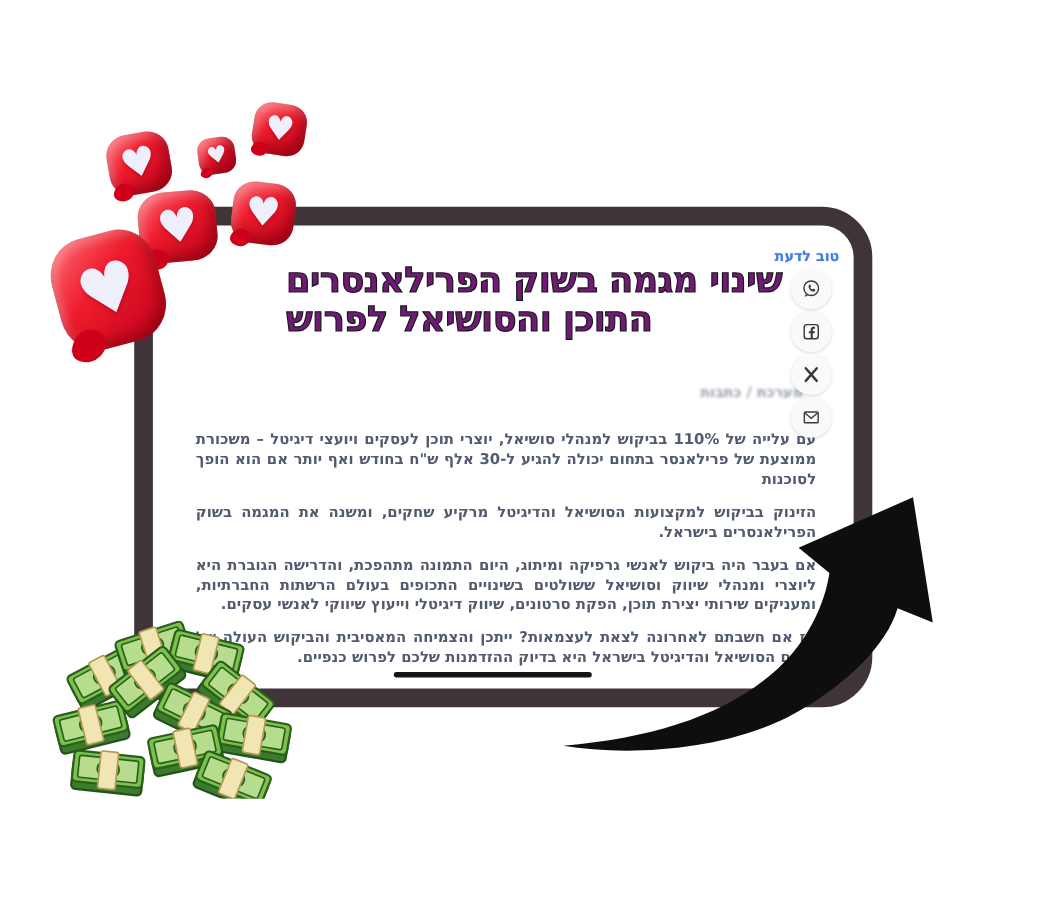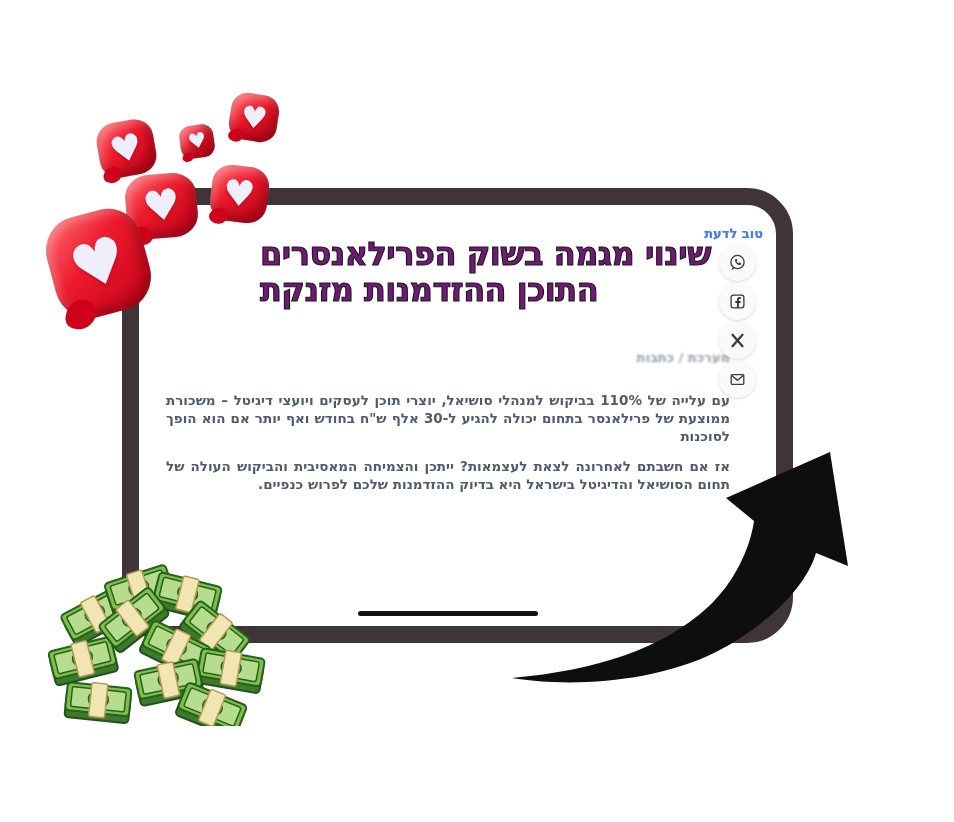--- a/index.html
+++ b/index.html
@@ -29,21 +29,21 @@
     color:#701a75;-webkit-text-stroke:1.1px #17171a;letter-spacing:-.5px;
   }
 
   .byline{
     position:absolute;top:350px;right:224px;z-index:2;
     direction:rtl;font-size:13px;font-weight:bold;color:#99a0ab;
     filter:blur(1.3px);
   }
 
   .article-body{
-    position:absolute;left:166px;top:391px;width:564px;z-index:2;
+    position:absolute;left:178px;top:391px;width:564px;z-index:2;
     direction:rtl;text-align:justify;text-align-last:right;
     color:#515a6e;font-size:13.5px;font-weight:bold;line-height:18px;
   }
   .article-body p{margin:0 0 12px;}
 
   .home-indicator{
     position:absolute;left:358px;top:611px;width:180px;height:5px;
     background:#141414;border-radius:3px;z-index:2;
   }
 
@@ -87,27 +87,29 @@
 <body>
 
 <div id="canvas">
 
   <div class="tablet"></div>
 
   <a class="category-link">טוב לדעת</a>
 
   <h1 class="article-title" style="margin:0;">
     <div>שינוי מגמה בשוק הפרילאנסרים</div>
-    <div>התוכן ההזדמנות מזנקת</div>
+    <div>התוכן והסושיאל לפרוש</div>
   </h1>
 
   <div class="byline">מערכת / כתבות</div>
 
   <div class="article-body">
     <p>עם עלייה של 110% בביקוש למנהלי סושיאל, יוצרי תוכן לעסקים ויועצי דיגיטל – משכורת ממוצעת של פרילאנסר בתחום יכולה להגיע ל-30 אלף ש"ח בחודש ואף יותר אם הוא הופך לסוכנות</p>
+    <p>הזינוק בביקוש למקצועות הסושיאל והדיגיטל מרקיע שחקים, ומשנה את המגמה בשוק הפרילאנסרים בישראל.</p>
+    <p>אם בעבר היה ביקוש לאנשי גרפיקה ומיתוג, היום התמונה מתהפכת, והדרישה הגוברת היא ליוצרי ומנהלי שיווק וסושיאל ששולטים בשינויים התכופים בעולם הרשתות החברתיות, ומעניקים שירותי יצירת תוכן, הפקת סרטונים, שיווק דיגיטלי וייעוץ שיווקי לאנשי עסקים.</p>
     <p>אז אם חשבתם לאחרונה לצאת לעצמאות? ייתכן והצמיחה המאסיבית והביקוש העולה של תחום הסושיאל והדיגיטל בישראל היא בדיוק ההזדמנות שלכם לפרוש כנפיים.</p>
   </div>
 
   <div class="home-indicator"></div>
 
   <div class="share-btn sb-1">
     <svg width="21" height="21" viewBox="0 0 24 24">
       <circle cx="12" cy="11.5" r="7.6" fill="none" stroke="#3a3a3a" stroke-width="1.5"></circle>
       <path d="M6.5 17.4 L5.1 20.3 L8.3 19.4 Z" fill="#3a3a3a"></path>
       <path d="M9.3 8.2c.5-.9 1.6-.8 2 .1l.4.9c.2.4 0 .8-.3 1.1l-.5.4c.5 1 1.2 1.7 2.2 2.2l.4-.5c.3-.3.7-.5 1.1-.3l.9.4c.9.4 1 1.5.1 2-.6.4-1.4.5-2.1.3-2-.6-3.6-2.2-4.2-4.2-.2-.7-.1-1.5.3-2.1z" fill="#3a3a3a"></path>

